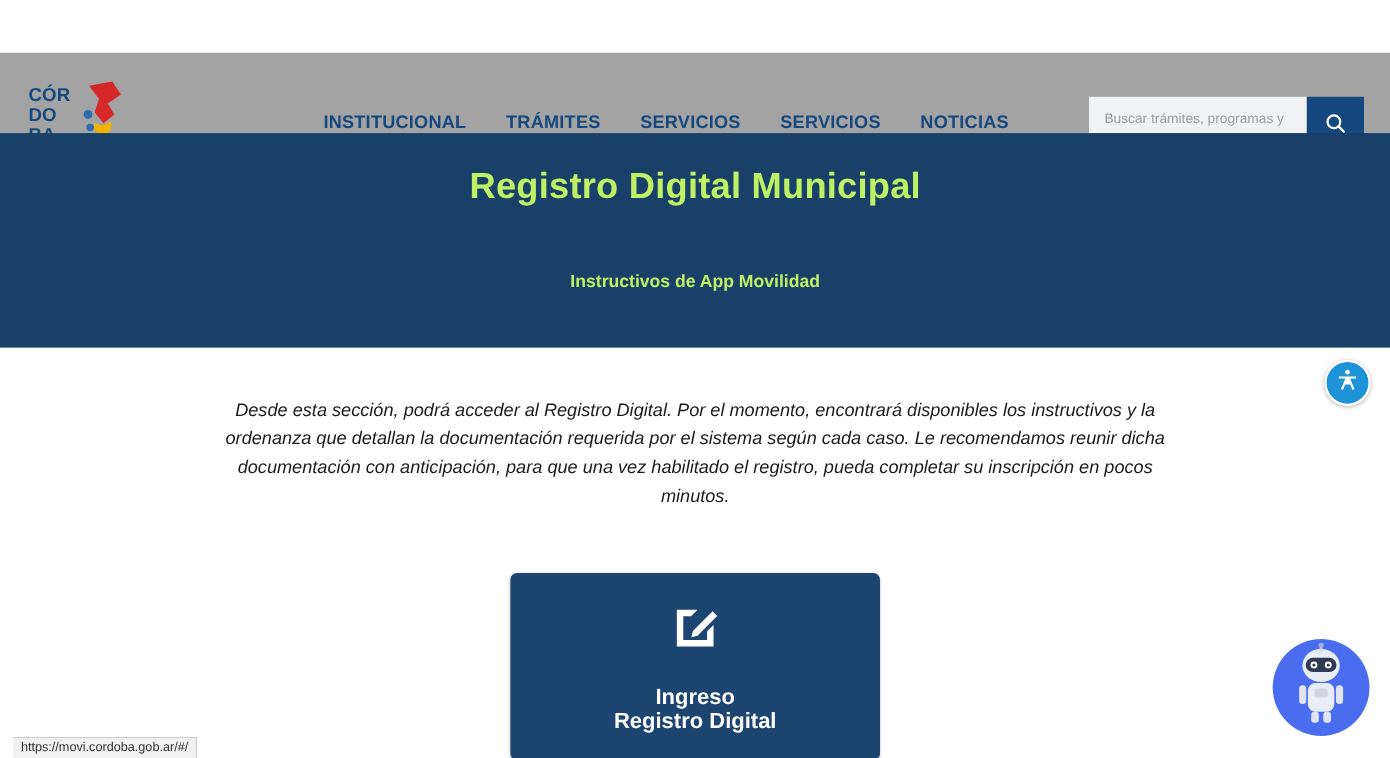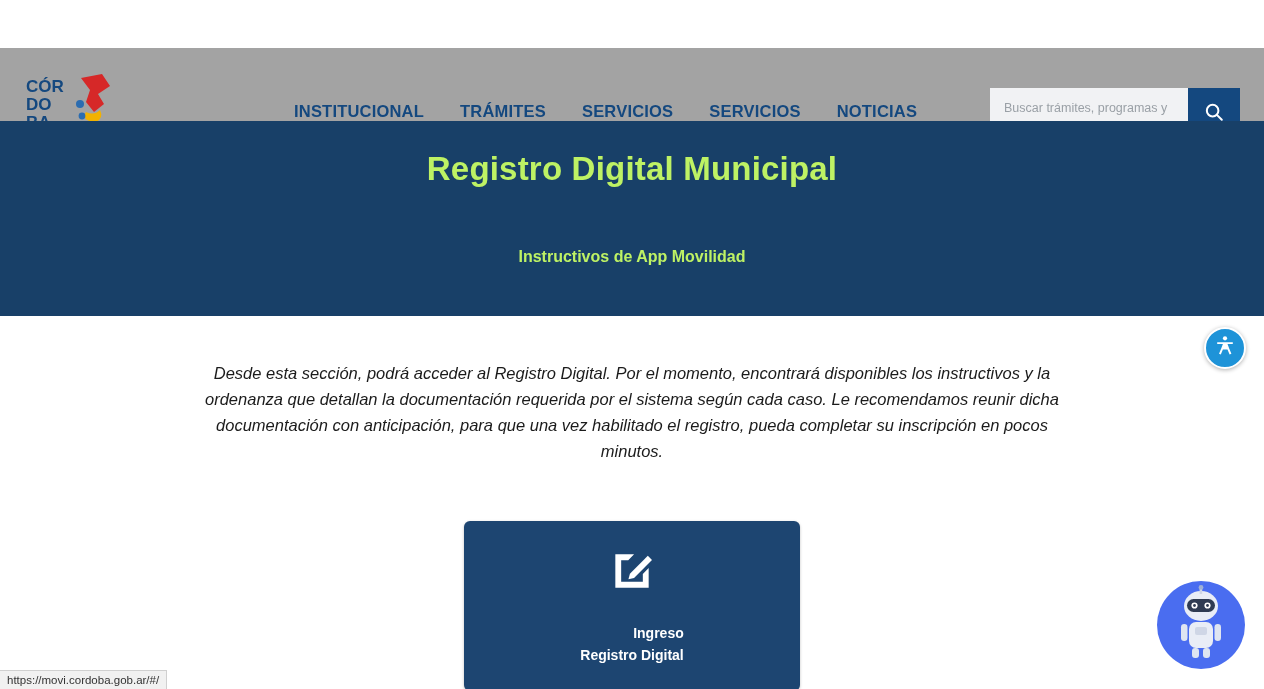--- a/index.html
+++ b/index.html
@@ -130,24 +130,24 @@
     color: #ffffff;
     display: flex;
     flex-direction: column;
     align-items: center;
     justify-content: center;
     cursor: pointer;
     box-shadow: 0 1px 3px rgba(0,0,0,.25);
   }
   .card-icon { margin-bottom: 22px; }
   .card-label {
-    font-size: 14px;
+    font-size: 20px;
     font-weight: bold;
     line-height: 22px;
-    text-align: right;
+    text-align: center;
     white-space: pre-line;
   }
 
   
   .accessibility {
     position: absolute;
     right: 18px; top: 327px;
     width: 42px; height: 42px;
     border-radius: 50%;
     background: #1e93d8;
@@ -168,21 +168,21 @@
     align-items: flex-end;
     justify-content: center;
     cursor: pointer;
     overflow: hidden;
   }
   .bot-svg { display: block; margin-bottom: 4px; }
 
   
   .statusbar {
     position: absolute;
-    left: 0; bottom: 0;
+    left: 12px; bottom: 0;
     height: 19px;
     padding: 0 7px;
     background: #f1f1f1;
     border-top: 1px solid #d0d0d0;
     border-right: 1px solid #d0d0d0;
     font-size: 11.5px;
     color: #333333;
     line-height: 19px;
     font-family: "Liberation Sans", sans-serif;
     white-space: nowrap;

